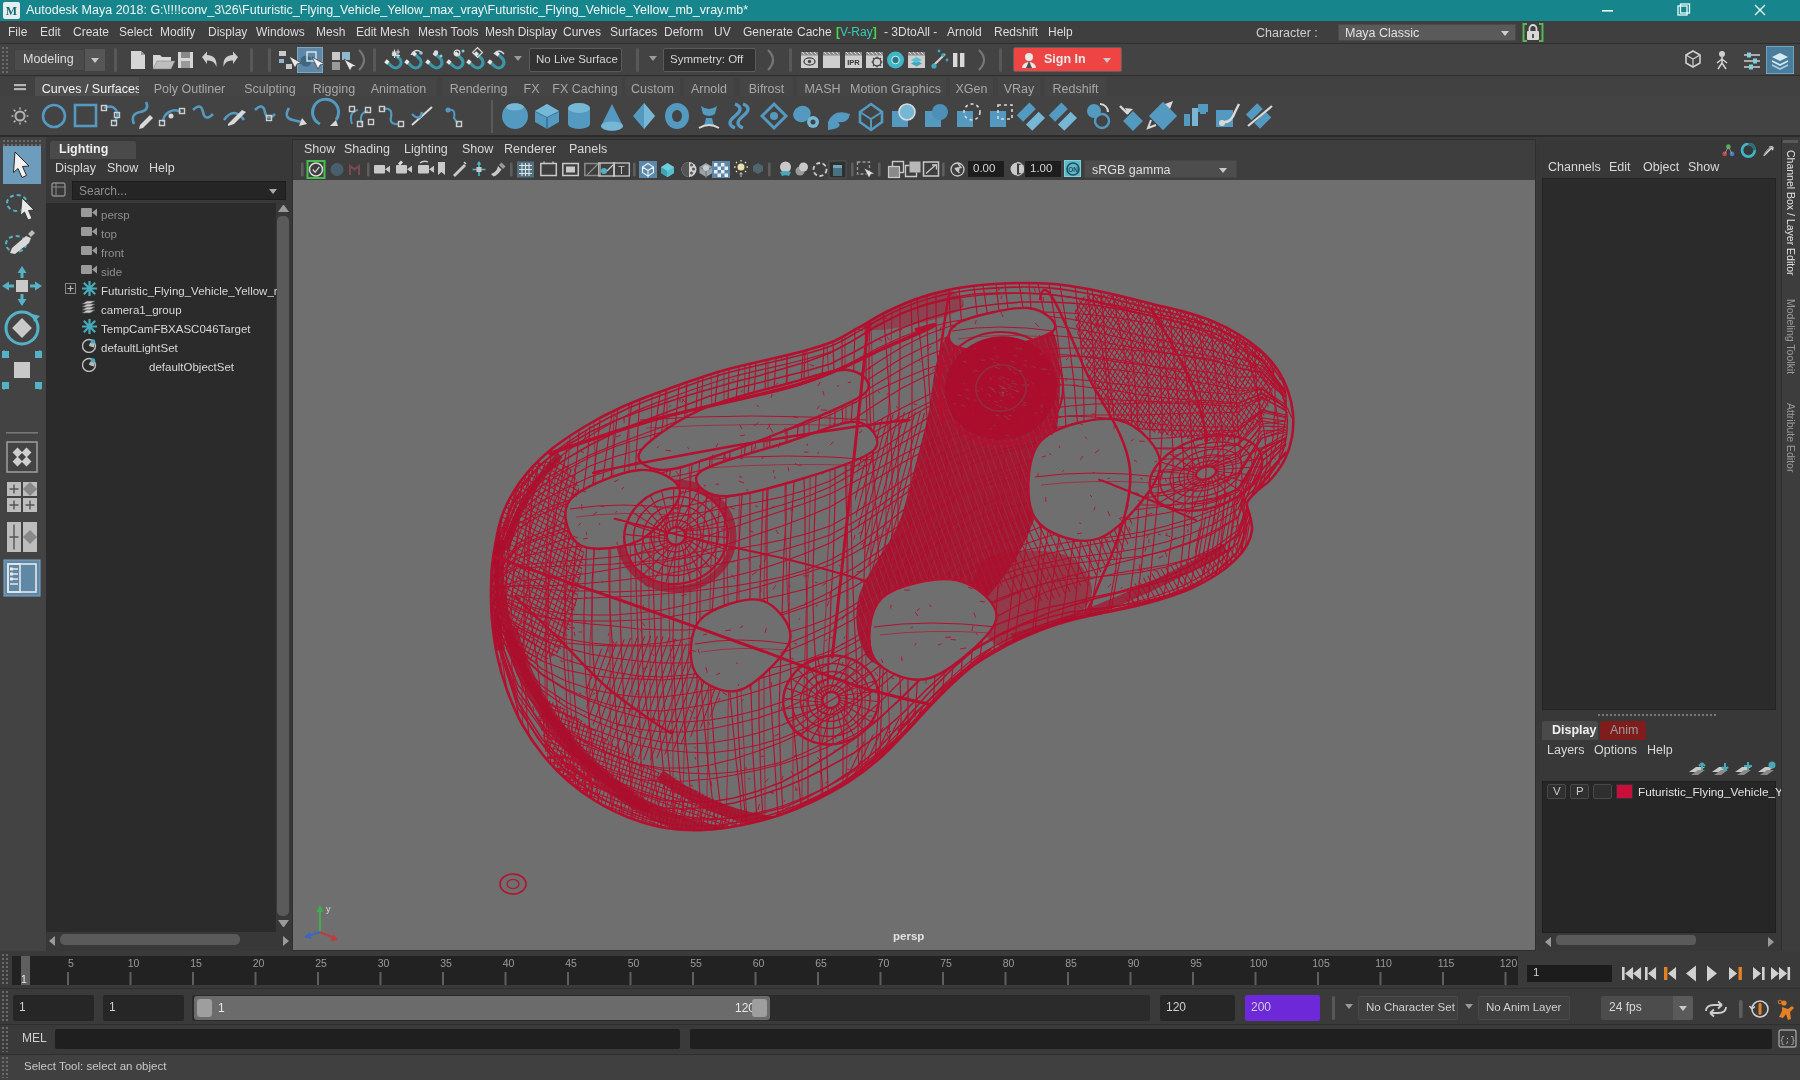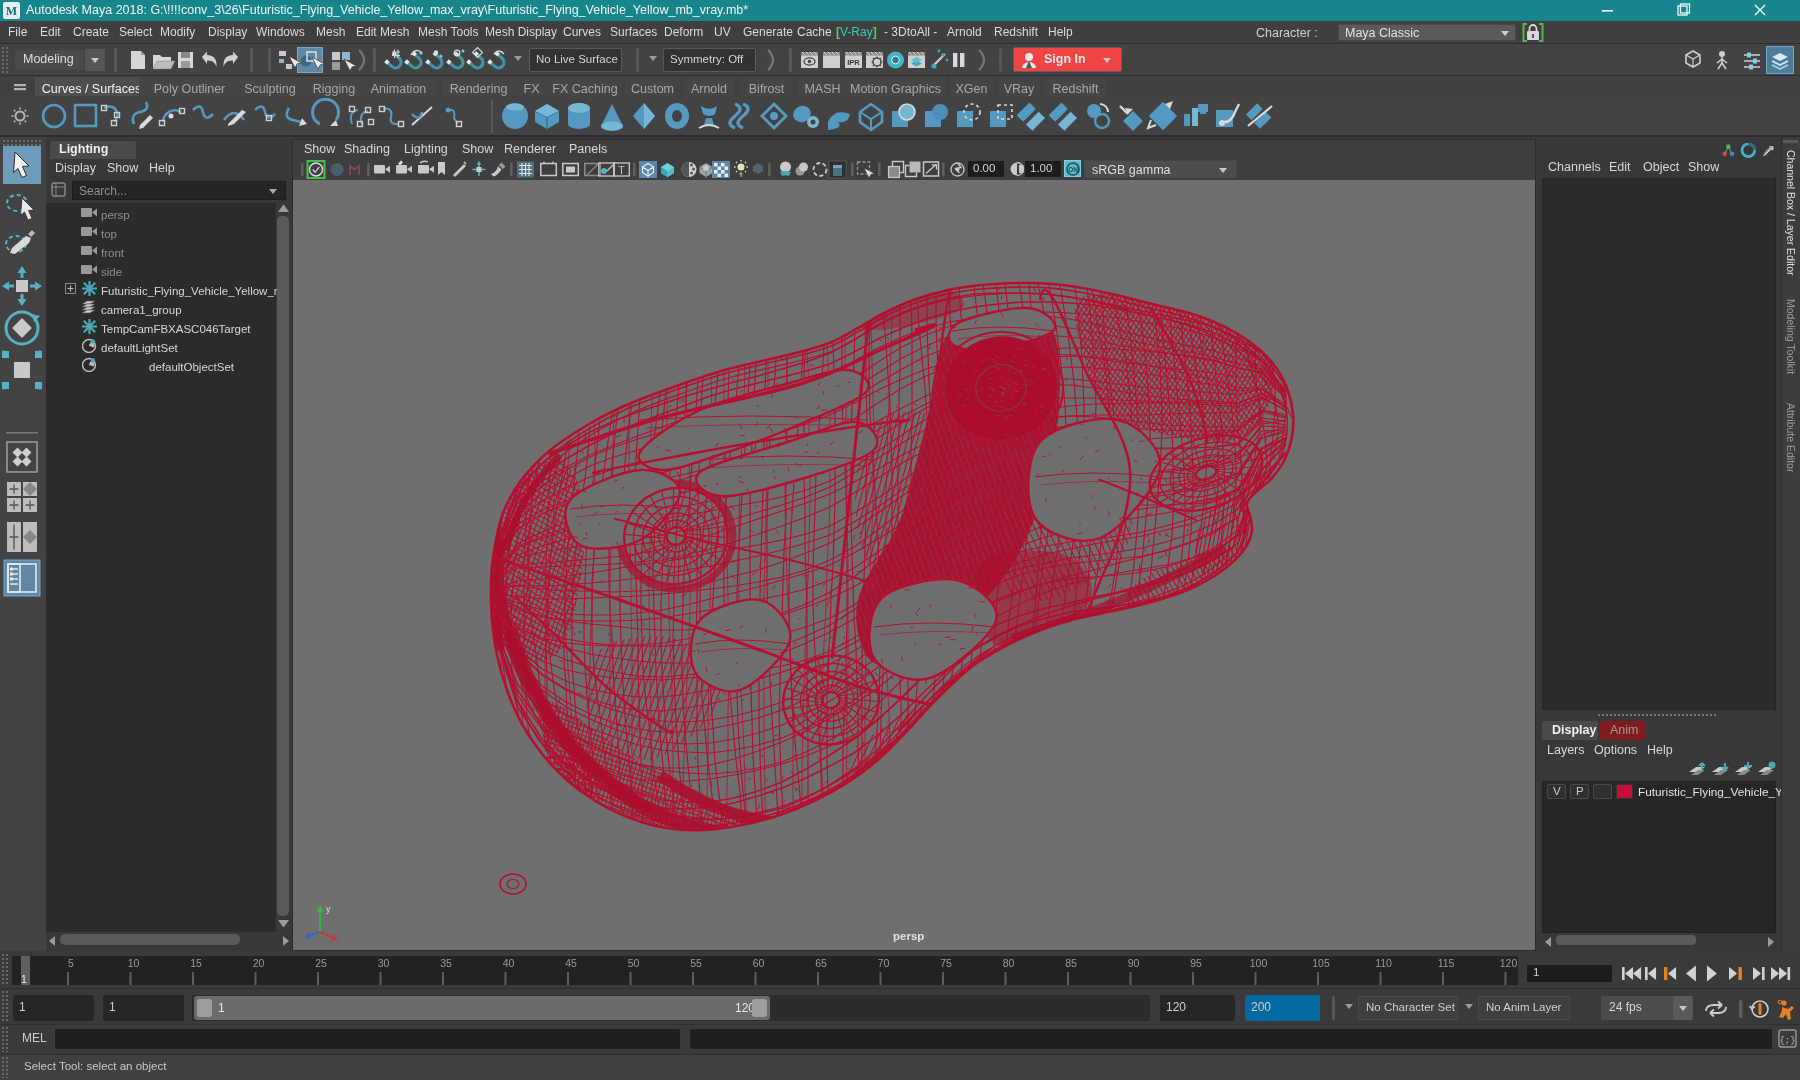--- a/index.html
+++ b/index.html
@@ -853,21 +853,21 @@
   </div>
 <div class="abs" style="left:192px;top:995px;width:958px;height:26px;background:#2b2b2b;border-radius:2px;"></div>
 <div class="abs" style="left:194px;top:996px;width:576px;height:24px;background:#6b6b6b;border-radius:3px;"></div>
 <div class="abs" style="left:197px;top:999px;width:15px;height:18px;background:#9e9e9e;border-radius:3px;"></div>
 <div class="abs" style="left:218px;top:1001px;font-size:12px;color:#e8e8e8;font-weight:normal;white-space:nowrap;">1</div>
 <div class="abs" style="left:735px;top:1001px;font-size:12px;color:#e8e8e8;font-weight:normal;white-space:nowrap;">120</div>
 <div class="abs" style="left:752px;top:999px;width:15px;height:18px;background:#9e9e9e;border-radius:3px;"></div>
 <div class="abs" style="left:1160px;top:995px;width:75px;height:26px;background:#262626;border-radius:2px;">
     <span style="position:absolute;left:6px;top:5px;color:#cfcfcf;font-size:12px;">120</span>
   </div>
-<div class="abs" style="left:1245px;top:995px;width:75px;height:26px;background:#0369a1;border-radius:2px;">
+<div class="abs" style="left:1245px;top:995px;width:75px;height:26px;background:#6d28d9;border-radius:2px;">
     <span style="position:absolute;left:6px;top:5px;color:#cfcfcf;font-size:12px;">200</span>
   </div>
 <div class="abs" style="left:1332px;top:996px;width:3px;height:24px;background:#585858;border-radius:2px;"></div>
 <div class="abs" style="left:1345px;top:1004px;">
     <div class="tri" style="border-top-color:#9a9a9a"></div>
   </div>
 <div class="abs" style="left:1358px;top:996px;width:100px;height:24px;background:#3f3f3f;border:1px solid #4a4a4a;border-radius:2px;">
     <span style="position:absolute;left:7px;top:4px;color:#cfcfcf;font-size:11.5px;">No Character Set</span>
   </div>
 <div class="abs" style="left:1465px;top:1004px;">

